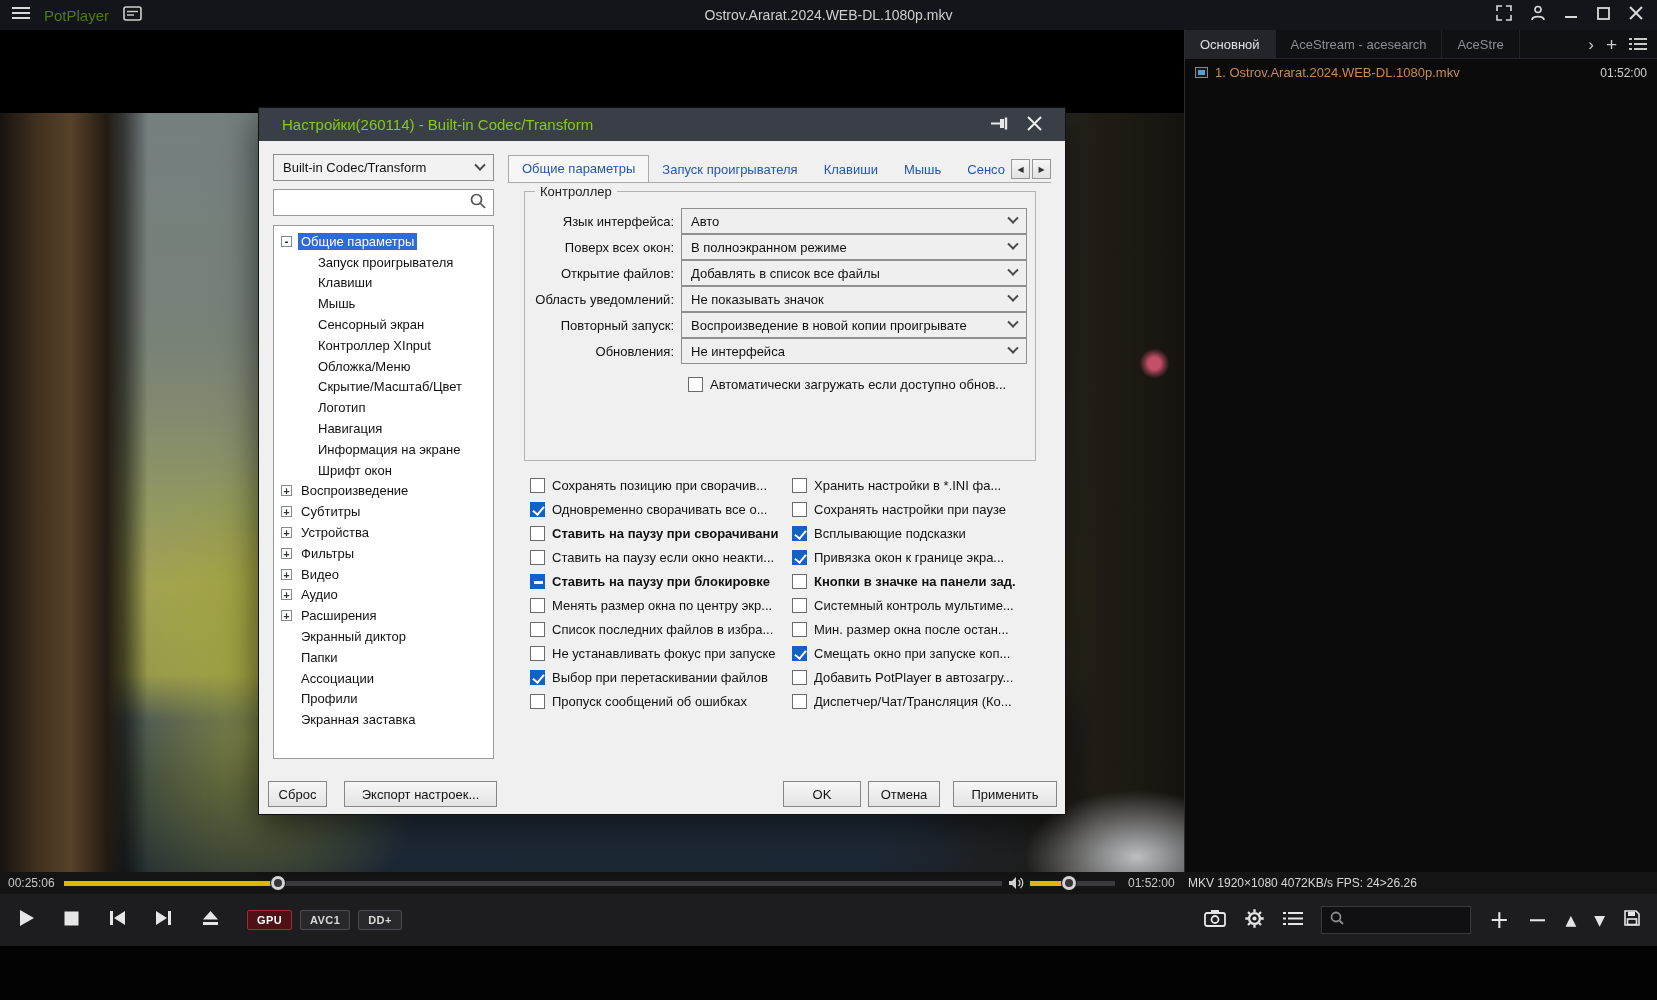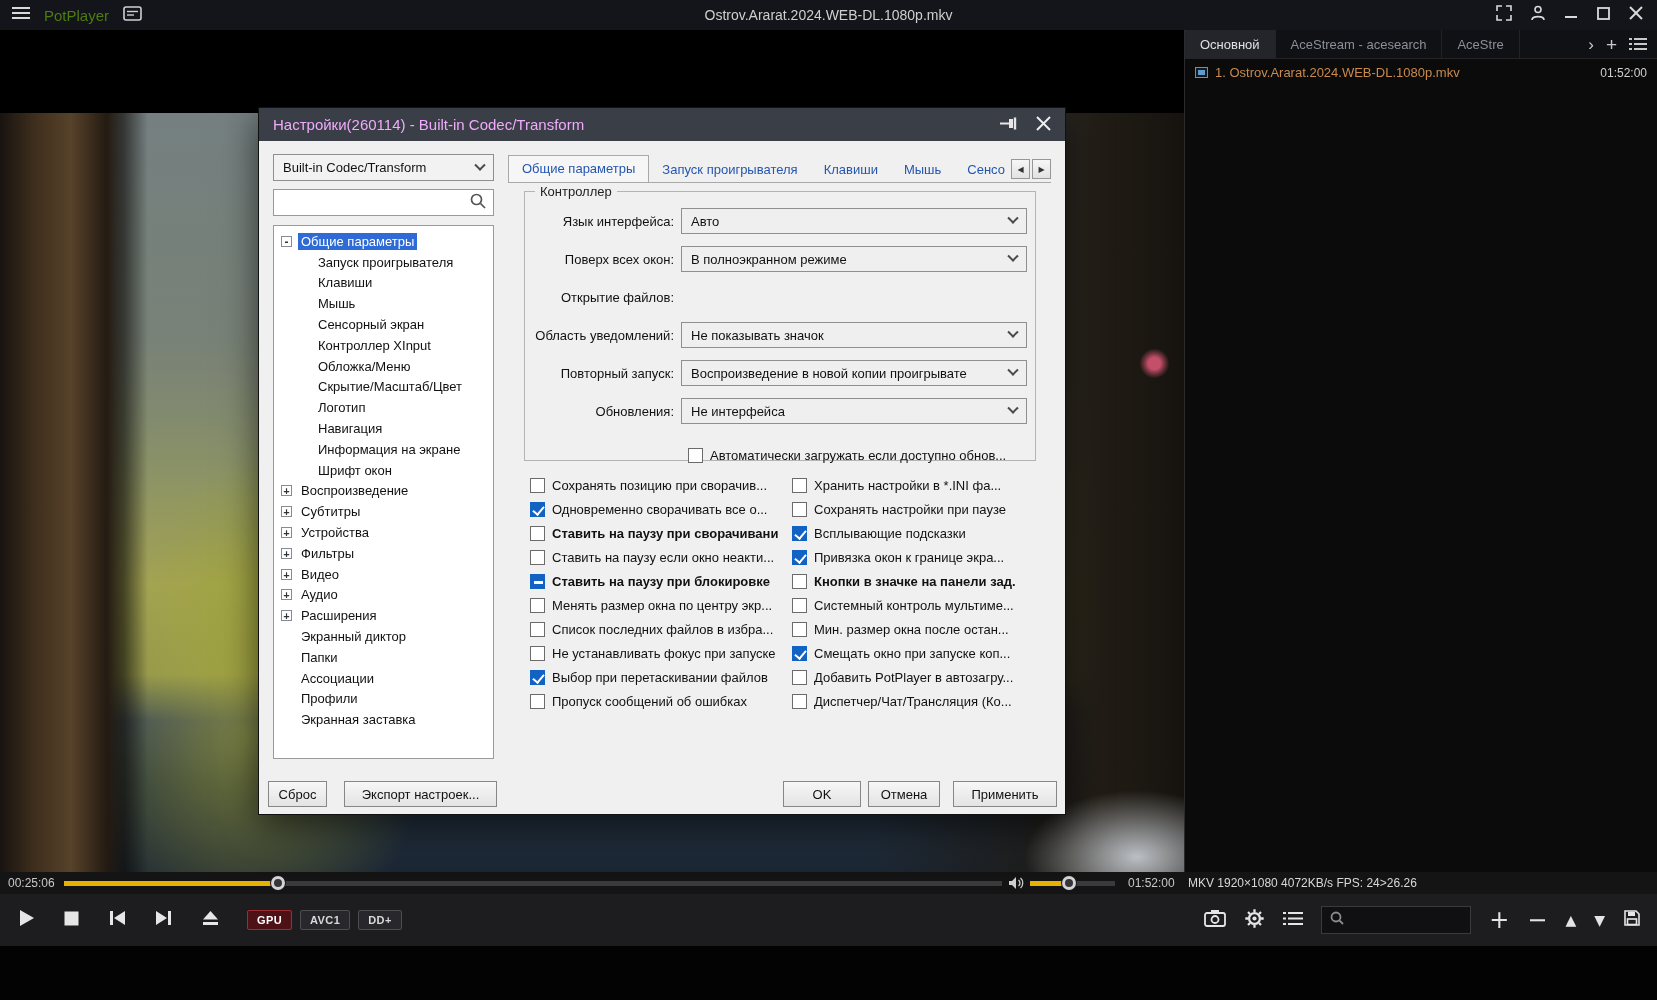--- a/index.html
+++ b/index.html
@@ -73,21 +73,21 @@
              align-items:center;gap:7px;padding:0 8px}
   .ct-search input{flex:1;min-width:0;background:transparent;border:none;outline:none;color:#ddd;
                    font:13px "Liberation Sans",sans-serif}
   .glyph{color:#e4e4e4;font-size:24px;line-height:1;font-family:"DejaVu Sans",sans-serif;cursor:pointer}
   .tri{color:#e4e4e4;font-size:14px;line-height:1;font-family:"DejaVu Sans",sans-serif;cursor:pointer}
   .bottomfill{position:absolute;left:0;top:946px;width:100%;height:54px;background:#030304}
 
   
   .dialog{position:absolute;left:258px;top:107px;width:808px;height:708px;background:#f0f0f0;
           border:1px solid #111;box-shadow:0 10px 34px rgba(0,0,0,.6);z-index:10;font-size:13px;color:#111}
-  .dlg-title{height:33px;background:#3a3e46;color:#f0abfc;display:flex;align-items:center;padding:0 14px;font-size:15px}
+  .dlg-title{height:33px;background:#3a3e46;color:#84cc16;display:flex;align-items:center;padding:0 23px;font-size:15px}
   .dlg-title-text{flex:1;white-space:nowrap;overflow:hidden}
   .dlg-title .icon-btn{margin-left:18px}
   .dlg-body{position:relative;height:675px}
 
   .preset{position:absolute;left:14px;top:13px;width:221px;height:27px;background:#f2f2f2;
           border:1px solid #8f8f8f;display:flex;align-items:center;padding:0 9px;cursor:pointer}
   .chev{flex:none;margin-left:auto;width:8px;height:8px;border-right:2px solid #4a4a4a;
         border-bottom:2px solid #4a4a4a;transform:rotate(45deg) translate(-2px,-2px)}
   .dsearch{position:absolute;left:14px;top:48px;width:221px;height:27px;background:#fff;
            border:1px solid #999;display:flex;align-items:center;padding:0 7px}
@@ -113,35 +113,35 @@
   .dtab{flex:none;padding:5px 13px 6px;color:#2456b0;position:relative;bottom:-1px;white-space:nowrap;cursor:pointer}
   .dtab.active{background:#f6f6f6;border:1px solid #a9a9a9;border-bottom:1px solid #f6f6f6}
   .tab-arrows{display:flex;gap:2px;margin-bottom:3px;flex:none}
   .tab-arrow{width:19px;height:20px;border:1px solid #979797;background:linear-gradient(#f6f6f6,#e2e2e2);
              font-size:8px;color:#333;display:flex;align-items:center;justify-content:center;
              font-family:"DejaVu Sans",sans-serif;cursor:pointer}
 
   .groupbox{position:absolute;left:265px;top:50px;width:512px;height:270px;border:1px solid #b4b4b4}
   .gb-legend{position:absolute;top:-8px;left:10px;background:#f0f0f0;padding:0 5px;color:#222}
   .opts{padding:16px 8px 0 4px}
-  .opt-row{display:flex;align-items:center;height:26px;margin-bottom:12px}
+  .opt-row{display:flex;align-items:center;height:26px;margin-bottom:0}
   .opt-label{width:152px;text-align:right;padding-right:7px;flex:none;white-space:nowrap}
   .opt-select{flex:1;min-width:0;height:26px;background:#efefef;border:1px solid #8f8f8f;display:flex;
               align-items:center;padding:0 9px;overflow:hidden;white-space:nowrap;cursor:pointer}
   .opt-value{overflow:hidden;white-space:nowrap}
 
   .check-item{display:flex;align-items:center;height:24px;white-space:nowrap;overflow:hidden;cursor:pointer}
   .cb{width:15px;height:15px;border:1px solid #6b6b6b;background:#fff;margin-right:7px;flex:none;position:relative}
   .check-item.checked .cb{background:#1262c4;border-color:#1262c4}
   .check-item.checked .cb::after{content:"";position:absolute;left:4px;top:1px;width:5px;height:9px;
       border-right:2px solid #fff;border-bottom:2px solid #fff;transform:rotate(40deg)}
   .check-item.mixed .cb{background:#1262c4;border-color:#1262c4}
   .check-item.mixed .cb::after{content:"";position:absolute;left:3px;top:6px;width:9px;height:3px;background:#fff}
   .check-item.bold .cb-label{font-weight:bold}
-  .update-check{margin:19px 8px 0 163px}
+  .update-check{margin:8px 8px 0 163px}
 
   .checks{position:absolute;left:271px;top:332px;right:16px;display:flex}
   .check-col{display:flex;flex-direction:column}
   .col-left{width:262px;flex:none}
   .col-right{flex:1;min-width:0}
 
   .dlg-btn{position:absolute;top:640px;height:26px;background:linear-gradient(#f7f7f7,#e3e3e3);
            border:1px solid #878787;font-size:13px;color:#111;display:flex;align-items:center;
            justify-content:center;cursor:pointer}
   .btn-reset{left:9px;width:59px}
@@ -539,20 +539,24 @@
             </div>
             <div class="opt-row exp-none">
               <span class="opt-label">Поверх всех окон:</span>
               <div class="opt-select">
                 <span class="opt-value">В полноэкранном режиме</span>
                 <span class="chev"></span>
               </div>
             </div>
             <div class="opt-row exp-none">
               <span class="opt-label">Открытие файлов:</span>
+              <div class="opt-select">
+                <span class="opt-value">Добавлять в список все файлы</span>
+                <span class="chev"></span>
+              </div>
             </div>
             <div class="opt-row exp-none">
               <span class="opt-label">Область уведомлений:</span>
               <div class="opt-select">
                 <span class="opt-value">Не показывать значок</span>
                 <span class="chev"></span>
               </div>
             </div>
             <div class="opt-row exp-none">
               <span class="opt-label">Повторный запуск:</span>

